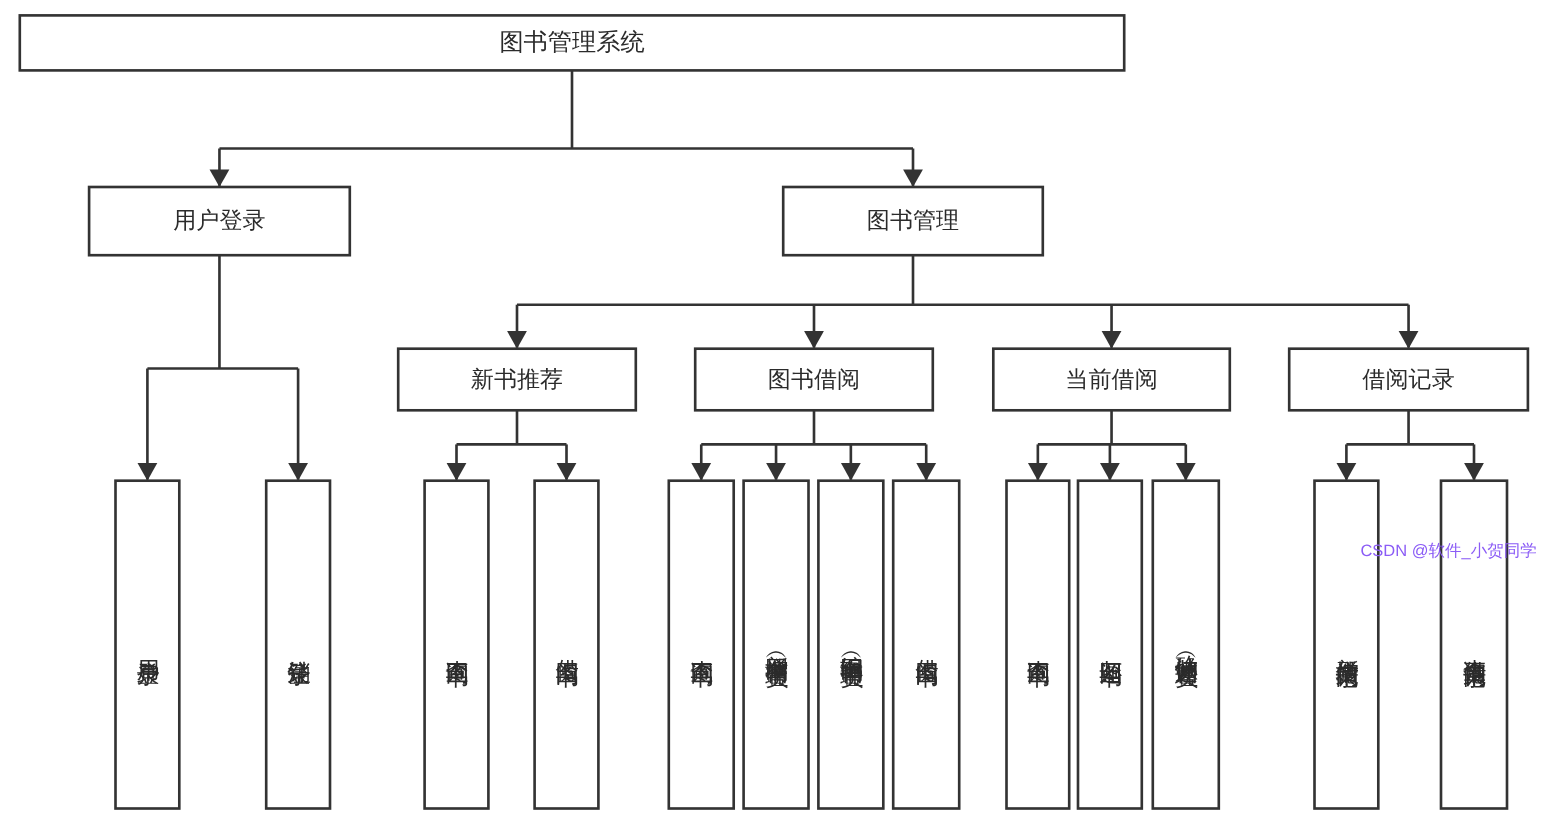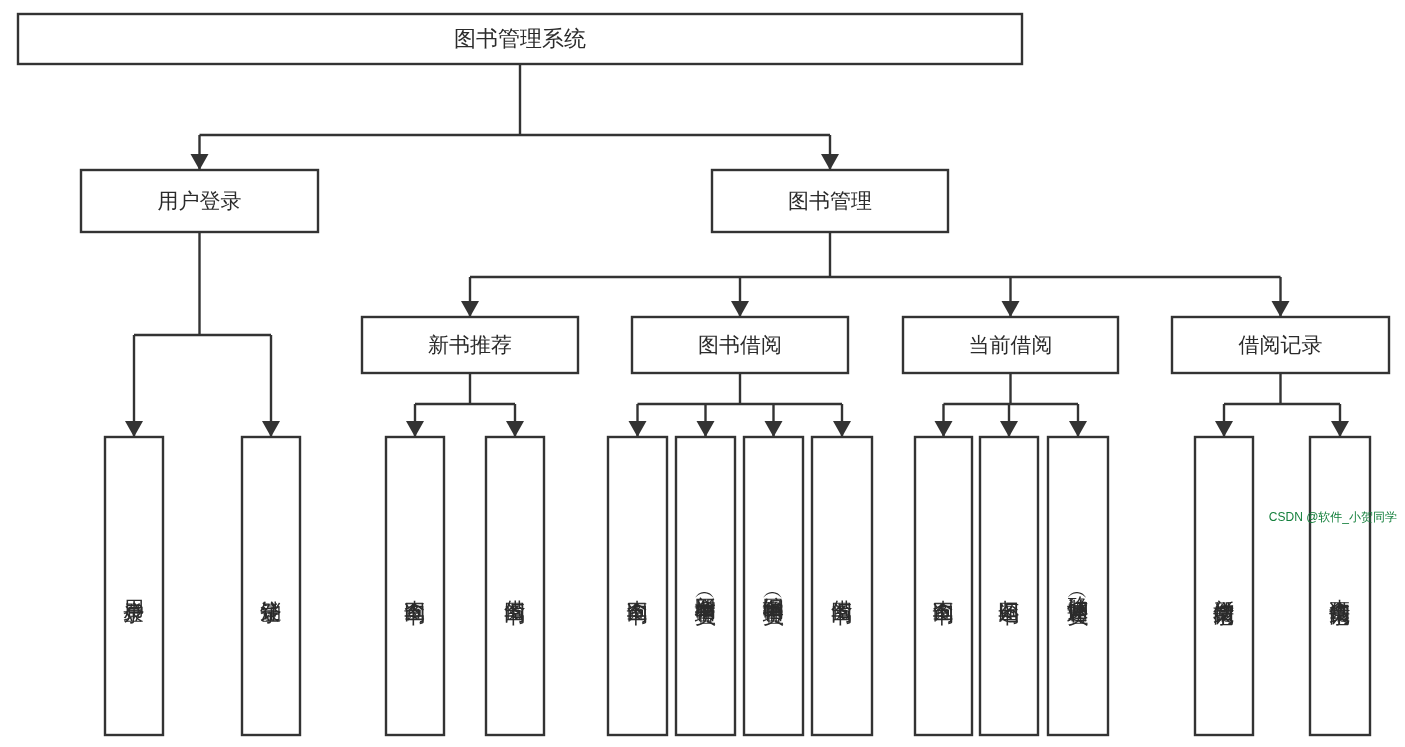--- a/index.html
+++ b/index.html
@@ -68,24 +68,24 @@
     font-family: "Liberation Sans", sans-serif;
     font-size: 21px;
     line-height: 1.12;
     color: #2b2b2b;
     letter-spacing: 1.5px;
     white-space: nowrap;
   }
   .watermark {
     position: absolute;
     right: 8px;
-    bottom: 4px;
-    font-family: "Liberation Sans", sans-serif;
-    font-size: 12px;
-    color: #15803d;
+    bottom: 20px;
+    font-family: "Liberation Sans", sans-serif;
+    font-size: 15px;
+    color: #8b5cf6;
     white-space: nowrap;
     user-select: none;
   }
 </style>
 </head>
 <body>
 
 <div id="diagram-root">
   <svg class="flow" viewBox="0 0 1405 747" xmlns="http://www.w3.org/2000/svg">
     <g id="connectors">

